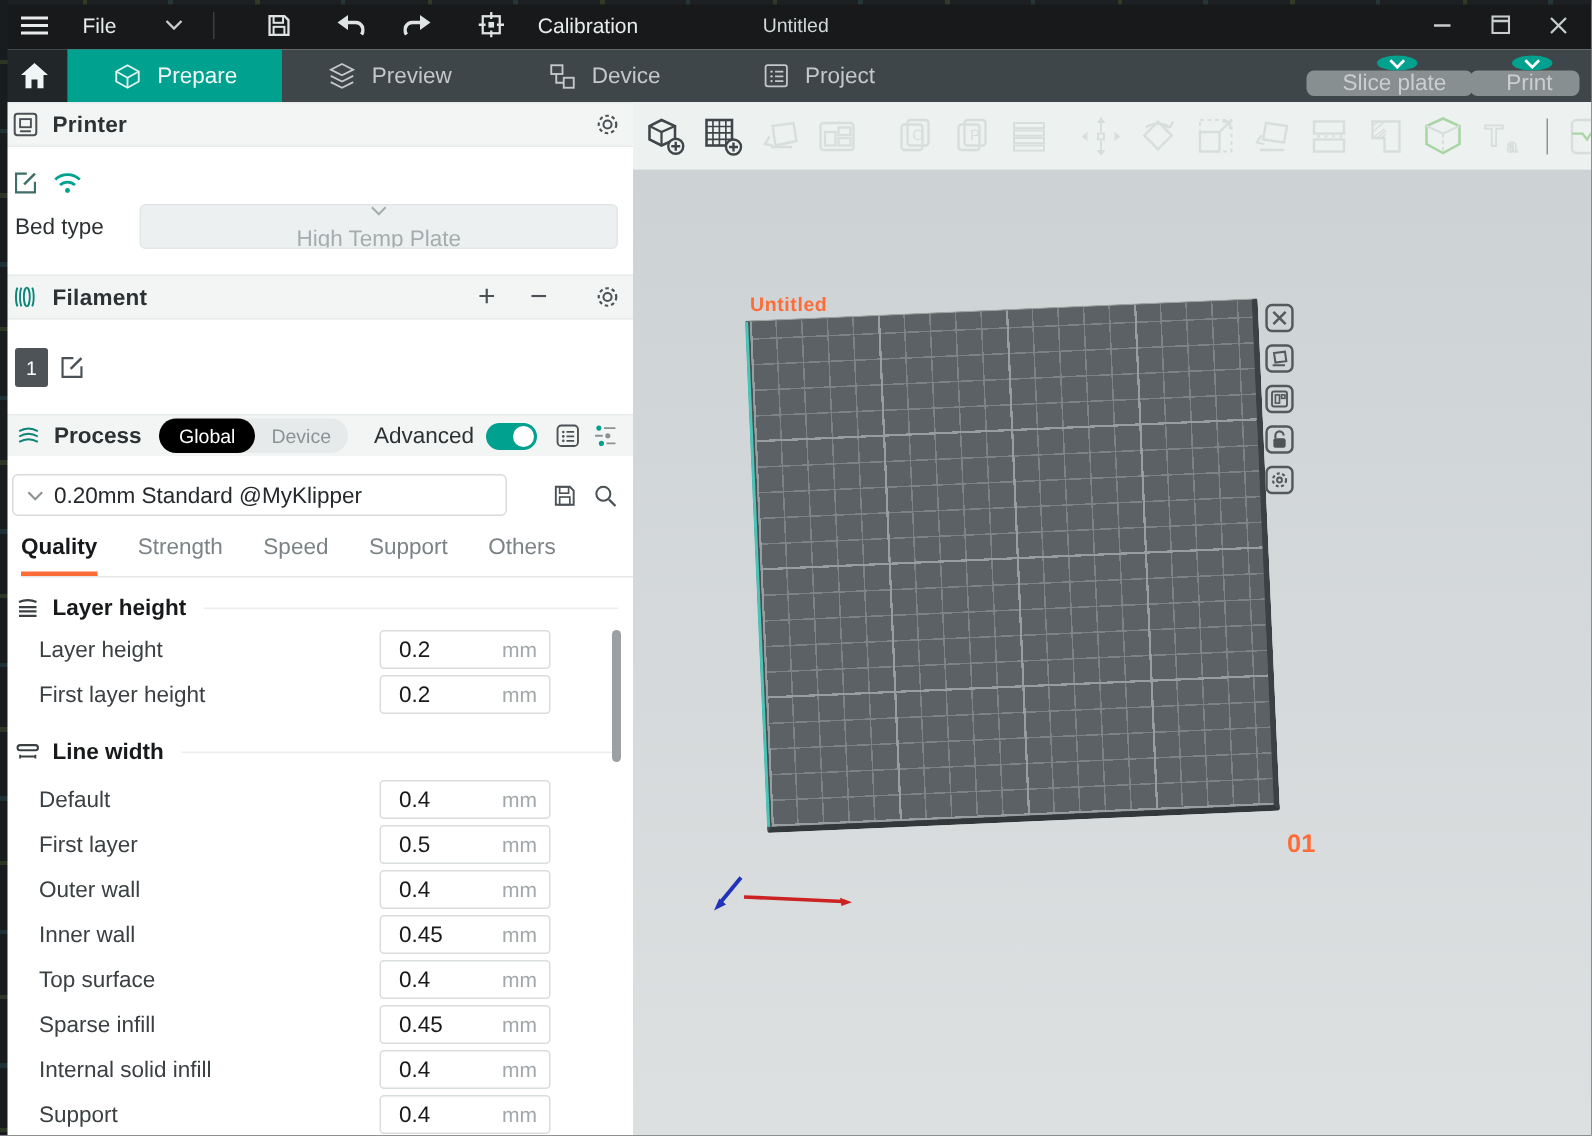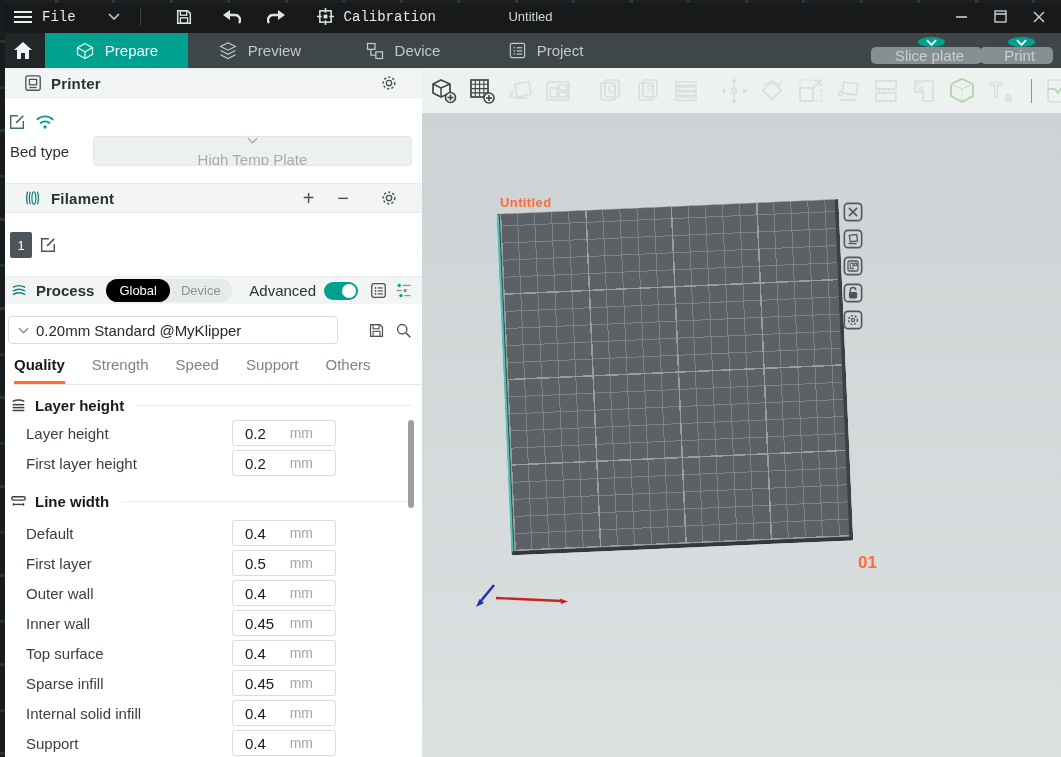--- a/index.html
+++ b/index.html
@@ -3,21 +3,21 @@
 <meta charset="utf-8">
 <style>
   * { margin:0; padding:0; box-sizing:border-box; }
   html,body { background:#222; }
   body { font-family:"Liberation Sans", sans-serif; }
   .app { position:relative; width:1061px; height:757px; background:#fff; overflow:hidden; }
 
   
   .titlebar { position:absolute; top:0; left:0; width:1061px; height:33px; background:#17191b; display:flex; align-items:center; color:#e2e5e6; }
   .tb-left { display:flex; align-items:center; gap:10px; padding-left:10px; }
-  .tb-btn { display:flex; align-items:center; gap:10px; height:26px; padding:0 4px; cursor:default;font-family:Liberation Mono, monospace; }
+  .tb-btn { display:flex; align-items:center; gap:23px; height:26px; padding:0 4px; cursor:default; }
   .tb-sep { width:1px; height:18px; background:#3a3f42; margin:0 6px; }
   .file-label { font-size:14px; color:#e8ebeb; }
   .tb-title { position:absolute; left:0; right:0; text-align:center; font-size:13px; color:#d3d7d8; pointer-events:none; }
   .win-controls { position:absolute; right:0; top:0; height:33px; display:flex; align-items:center; gap:26px; padding:0 16px; }
   .win-controls svg { display:block; }
 
   
   .tabbar { position:absolute; top:33px; left:0; width:1061px; height:35px; background:#3e4649; display:flex; align-items:stretch; }
   .home-tab { width:45px; background:#212628; display:flex; align-items:center; justify-content:center; }
   .main-tab { display:flex; align-items:center; justify-content:center; gap:10px; width:143px; font-size:15px; color:#c3c8c9; }
@@ -26,21 +26,21 @@
   .pill-btn { display:flex; align-items:center; margin:4px 8px 4px 0;flex-direction:column; }
   .pill-circle { width:27px; height:27px; border-radius:50%; background:#00a18e; display:flex; align-items:center; justify-content:center; z-index:2; }
   .pill-body { height:26px; margin-left:-10px; padding:0 18px 0 24px; background:#878f91; border-radius:5px; display:flex; align-items:center; font-size:15px; color:#c9cfd0; }
 
   
   .content { position:absolute; top:68px; left:0; width:1061px; height:689px; display:flex; }
   .sidebar { width:422px; height:689px; background:#fff; position:relative; overflow:hidden; }
   .viewport { width:639px; height:689px; position:relative; }
 
   
-  .sec-header { height:30px; background:#f3f5f5; border-top:1px solid #e8ebeb; border-bottom:1px solid #e8ebeb; display:flex; align-items:center; padding:0 24px; gap:9px; }
+  .sec-header { height:30px; background:#f3f5f5; border-top:1px solid #e8ebeb; border-bottom:1px solid #e8ebeb; display:flex; align-items:center; padding:0 8px; gap:9px; }
   .sec-header .title { font-size:15px; font-weight:700; color:#2c3134; letter-spacing:.2px; }
   .sec-header .grow { flex:1; }
   .hdr-ic { display:flex; align-items:center; }
   .combo-row { display:flex; align-items:center; margin:15px 8px 0 8px; gap:9px; }
   .combo { height:28px; border:1px solid #d8dcdc; border-radius:4px; background:#fff; display:flex; align-items:center; gap:7px; padding:0 9px; font-size:15px; color:#25292b; flex:1; overflow:hidden; white-space:nowrap; }
   .combo.disabled { background:#edf0f0; border-color:#e2e6e6; color:#a6acae;flex-direction:column; }
   .chev { flex:0 0 auto; }
   .bed-row { display:flex; align-items:center; margin:5px 10px 0 10px; }
   .bed-label { font-size:15px; color:#2c3134; width:83px; }
   .bed-row .combo { height:30px; flex:1; }
@@ -58,21 +58,21 @@
   .preset-row .combo { flex:0 0 330px; }
   .preset-row .grow { flex:1; }
   .ptabs { display:flex; align-items:flex-end; gap:27px; margin:10px 0 0 14px; height:31px; border-bottom:1px solid #e8eaea; width:calc(100% - 0px); padding-right:10px; }
   .ptab { font-size:15px; color:#7c8386; padding-bottom:8px; border-bottom:3px solid transparent; }
   .ptab.active { color:#17191b; font-weight:700; border-bottom:3px solid #ff6c37; }
   .param-sec-h { display:flex; align-items:center; gap:8px; margin:7px 10px 0 10px; height:26px; }
   .param-sec-h .t { font-size:15px; font-weight:700; color:#17191b; white-space:nowrap; }
   .param-sec-h .line { flex:1; height:1px; background:#eceeee; margin-left:4px; }
   .prow { display:flex; align-items:center; height:30px; margin:0 0 0 26px; }
   .prow .plabel { font-size:15px; color:#3b4043; flex:1; }
-  .ibox { width:104px; height:26px; border:1px solid #d9dddd; border-radius:3px; display:flex; align-items:center; padding:0 22px 0 12px; margin-right:86px; background:#fff; }
+  .ibox { width:114px; height:26px; border:1px solid #d9dddd; border-radius:3px; display:flex; align-items:center; padding:0 8px 0 12px; margin-right:55px; background:#fff; }
   .ibox .val { font-size:15px; color:#17191b; flex:1; }
   .ibox .unit { font-size:14px; color:#a2a7aa; }
   .scroll-thumb { position:absolute; right:8px; top:352px; width:6px; height:88px; background:#9aa0a3; border-radius:3px; }
 
   
   .vtoolbar { position:absolute; top:0; left:0; width:639px; height:45px; background:#edf1f0; display:flex; align-items:center; gap:8px; padding-left:7px; overflow:hidden; }
   .vtb-sep { width:1px; height:24px; background:#8f9597; margin:0 4px 0 8px; }
   .scene { position:absolute; top:45px; left:0; width:639px; height:644px; background:linear-gradient(#cdd2d4, #dde0e1); overflow:hidden; }
   .plate { position:absolute; left:82px; top:93px; width:342px; height:342px; transform:rotate(-2.5deg); background-color:#5c6165; border-radius:2px;
     background-image:

